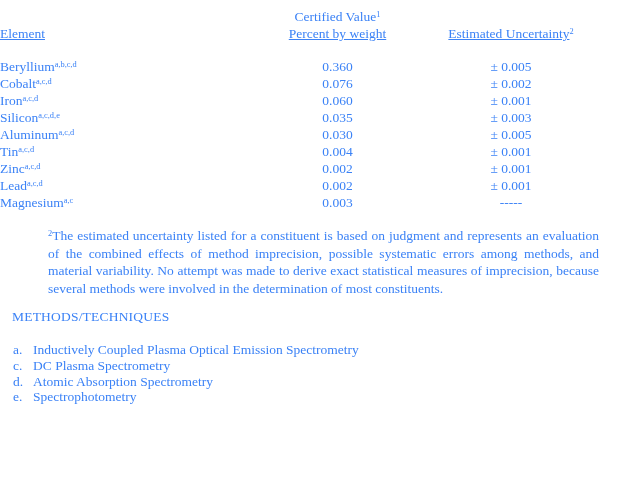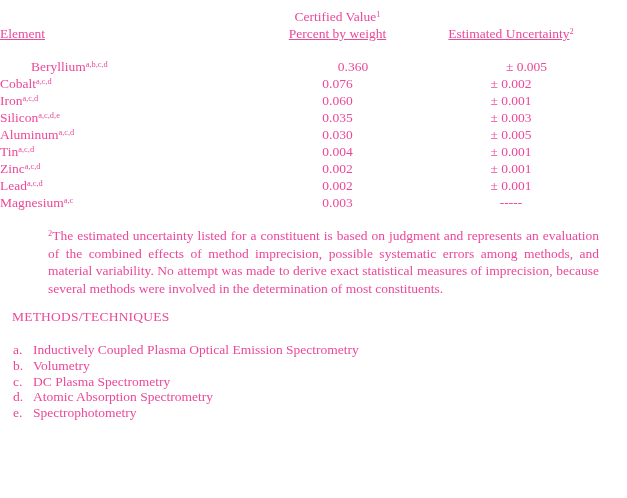--- a/index.html
+++ b/index.html
@@ -1,41 +1,41 @@
 <!DOCTYPE html>
 <html><head>
 <meta charset="utf-8">
 <style>
   html, body { margin: 0; padding: 0; background: #ffffff; }
   .page {
     position: relative;
     width: 627px;
     height: 498px;
     background: #ffffff;
-    color: #ec4899;
+    color: #3b82f6;
     font-family: "Liberation Serif", serif;
     font-size: 13.5px;
     overflow: hidden;
     box-sizing: border-box;
     padding-top: 8px;
   }
   table.cert {
     border-collapse: collapse;
     width: 627px;
     table-layout: fixed;
   }
   table.cert td {
     padding: 0;
     line-height: 17px;
     vertical-align: bottom;
   }
   td.c-el { width: 280px; padding-left: 118px; margin-top: 39px; }
   td.c-val { width: 115px; text-align: center; }
   td.c-unc { width: 232px; text-align: center; padding-left: 45px; }
-  tr.first-body td { padding-top: 16px; padding-left: 31px; }
+  tr.first-body td { padding-top: 16px; }
   .hdr { white-space: nowrap; }
   .u { text-decoration: underline; }
   sup {
     font-size: 0.62em;
     vertical-align: baseline;
     position: relative;
     top: -0.45em;
     line-height: 0;
   }
   .fn {
@@ -125,19 +125,18 @@
     </tbody>
   </table>
 
 
   <p class="fn fn2"><sup>2</sup><span>The estimated uncertainty listed for a constituent is based on judgment and represents an evaluation of the combined effects of method imprecision, possible systematic errors among methods, and material variability.  No attempt was made to derive exact statistical measures of imprecision, because several methods were involved in the determination of most constituents.</span></p>
 
   <div class="methods-heading">METHODS/TECHNIQUES</div>
 
   <ol class="methods">
     <li><span class="m-letter">a.</span><span>Inductively Coupled Plasma Optical Emission Spectrometry</span></li>
-    <li><span class="m-letter">b.</span><span>Volumetry</span></li>
     <li><span class="m-letter">c.</span><span>DC Plasma Spectrometry</span></li>
     <li><span class="m-letter">d.</span><span>Atomic Absorption Spectrometry</span></li>
     <li><span class="m-letter">e.</span><span>Spectrophotometry</span></li>
   </ol>
 
 </div>
 
 </body></html>

